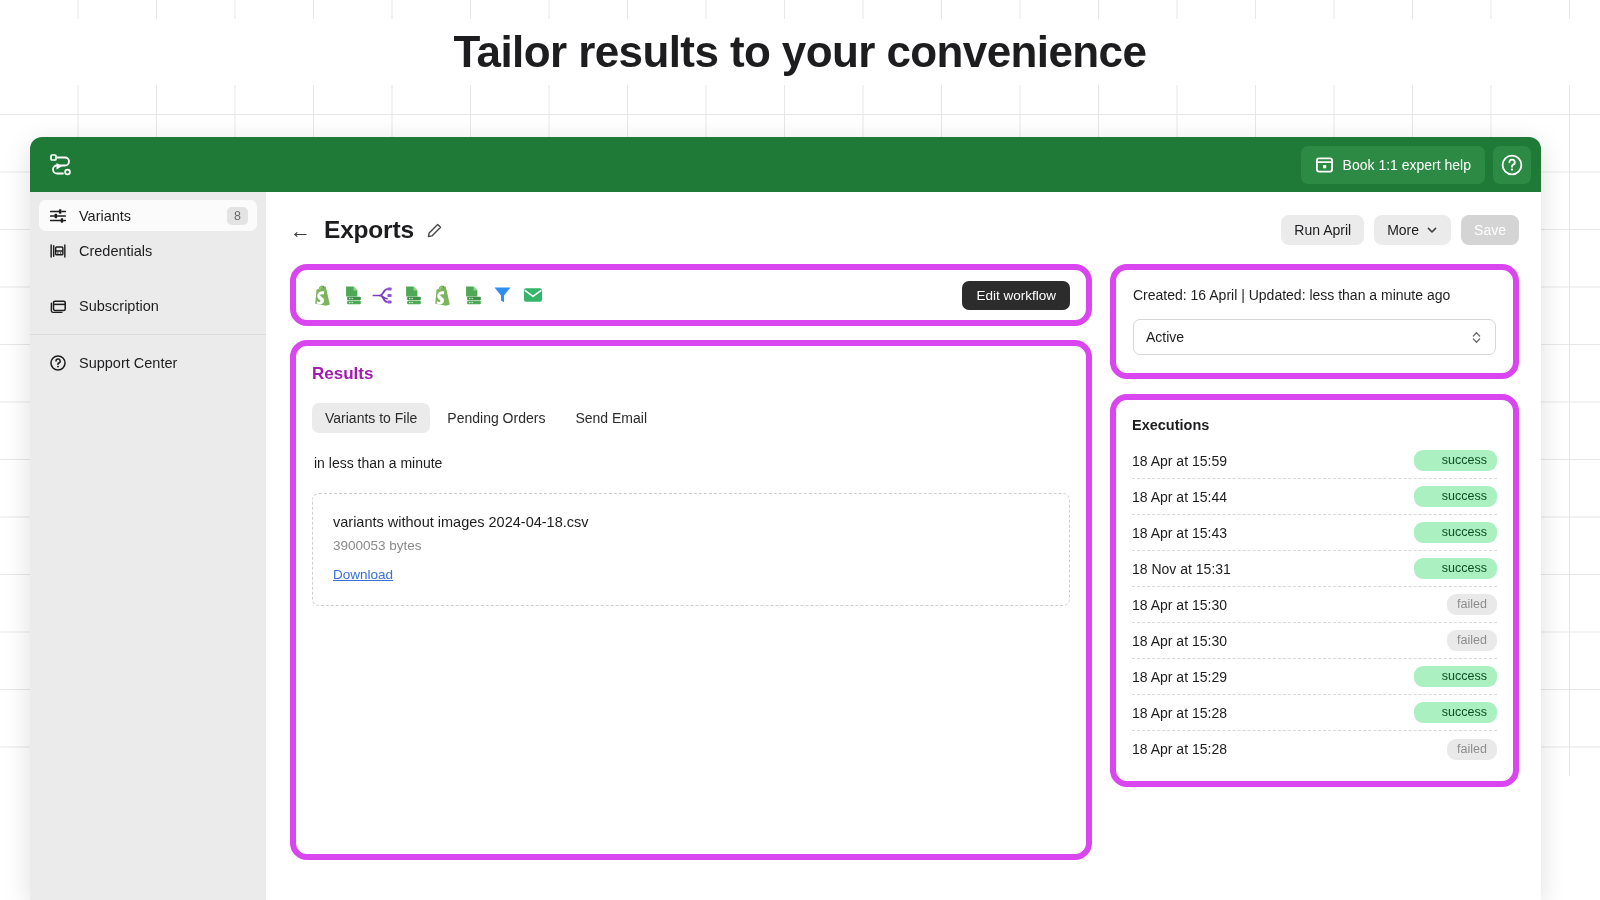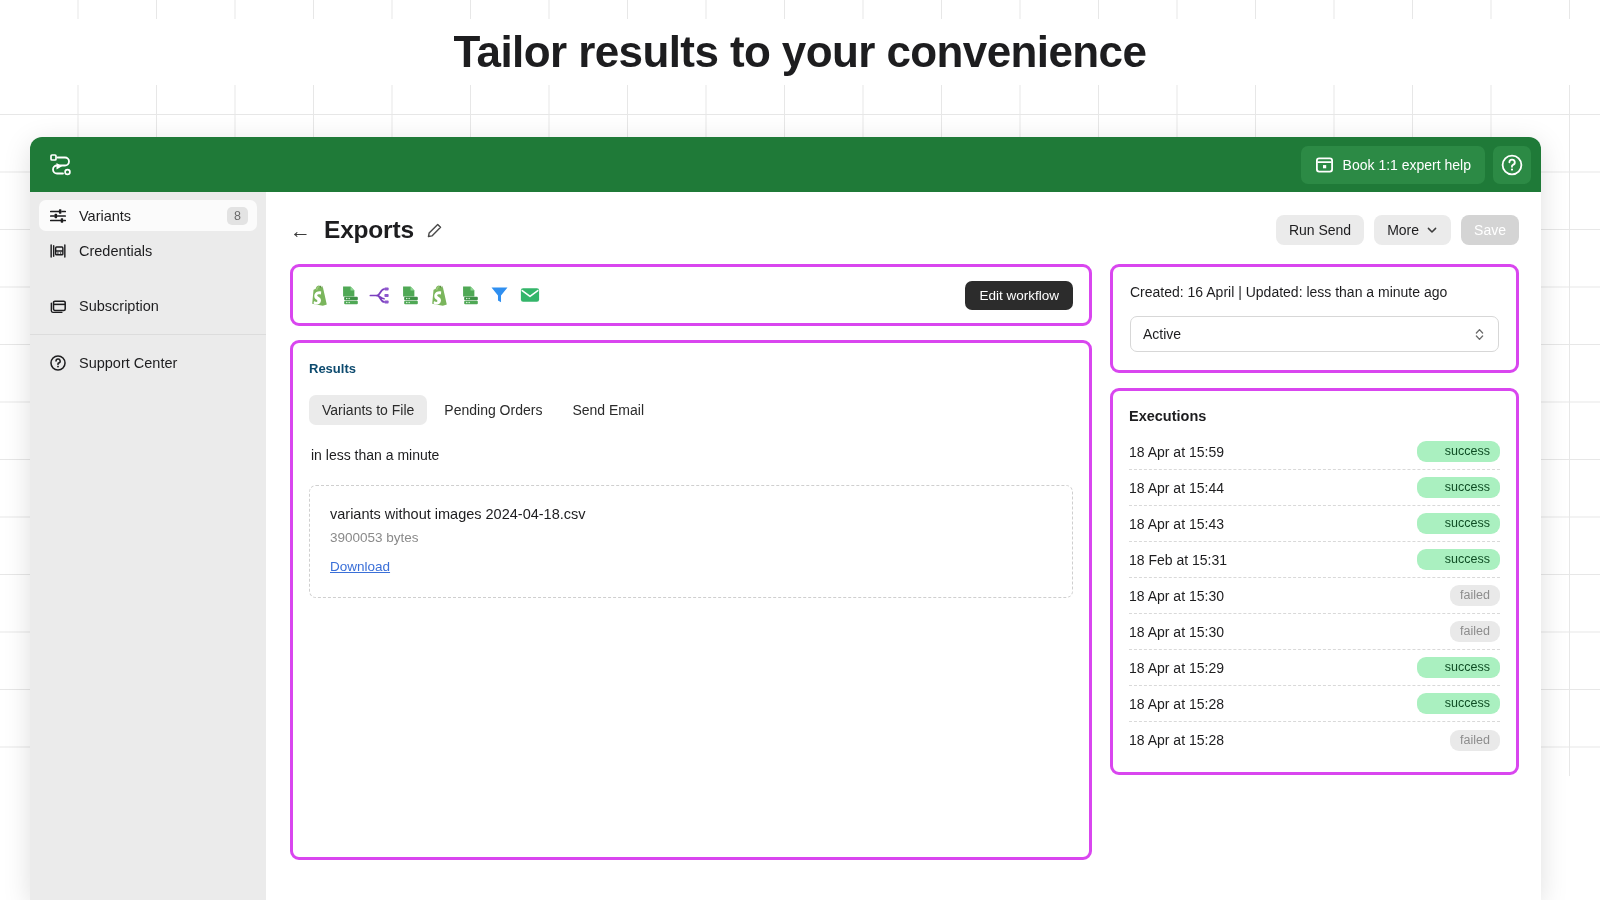--- a/index.html
+++ b/index.html
@@ -227,22 +227,22 @@
   .content-cols {
     display: flex;
     gap: 18px;
     align-items: flex-start;
   }
   .col-left { width: 802px; flex: 0 0 802px; }
   .col-right { flex: 1; }
 
   .card {
     background: #ffffff;
-    border: 3px solid #d946ef;
-    border-radius: 9px;
+    border: 6px solid #d946ef;
+    border-radius: 17px;
   }
 
   
   .nodes-card {
     display: flex;
     align-items: center;
     padding: 14px 16px;
     height: 62px;
   }
   .nodes-row {
@@ -271,23 +271,23 @@
     font-family: "Liberation Sans", sans-serif;
   }
 
   
   .results-card {
     margin-top: 14px;
     padding: 18px 16px 20px 16px;
     min-height: 520px;
   }
   .results-title {
-    font-size: 13px;
+    font-size: 17px;
     font-weight: 700;
-    color: #0c4a6e;
+    color: #a21caf;
     margin-bottom: 19px;
   }
   .tabs {
     display: flex;
     gap: 4px;
     margin-bottom: 22px;
   }
   .tab {
     font-size: 14px;
     color: #2b2b2b;
@@ -492,21 +492,21 @@
           <span class="back-arrow">←</span>
           <span class="page-title">Exports</span>
           <span class="edit-pencil">
             <svg width="17" height="17" viewBox="0 0 18 18" fill="none">
               <path d="M12.4 2.6l3 3L6.3 14.7 2.6 15.4l.7-3.7z" stroke="#4a4a4a" stroke-width="1.5" stroke-linejoin="round" fill="none"></path>
             </svg>
           </span>
 
           <div class="head-actions">
             <button class="btn-grey">
-              <span>Run Send</span>
+              <span>Run April</span>
             </button>
             <button class="btn-grey">
               <span>More</span>
               <span style="display:flex;">
                 <svg width="12" height="12" viewBox="0 0 12 12" fill="none">
                   <path d="M2.4 4.4L6 8l3.6-3.6" stroke="#3c3c3c" stroke-width="1.5" stroke-linecap="round" stroke-linejoin="round"></path>
                 </svg>
               </span>
             </button>
             <button class="btn-grey disabled">
@@ -648,21 +648,21 @@
               </div>
               <div class="exec-row">
                 <span class="exec-time">18 Apr at 15:44</span>
                 <span class="badge success">success</span>
               </div>
               <div class="exec-row">
                 <span class="exec-time">18 Apr at 15:43</span>
                 <span class="badge success">success</span>
               </div>
               <div class="exec-row">
-                <span class="exec-time">18 Feb at 15:31</span>
+                <span class="exec-time">18 Nov at 15:31</span>
                 <span class="badge success">success</span>
               </div>
               <div class="exec-row">
                 <span class="exec-time">18 Apr at 15:30</span>
                 <span class="badge failed">failed</span>
               </div>
               <div class="exec-row">
                 <span class="exec-time">18 Apr at 15:30</span>
                 <span class="badge failed">failed</span>
               </div>

